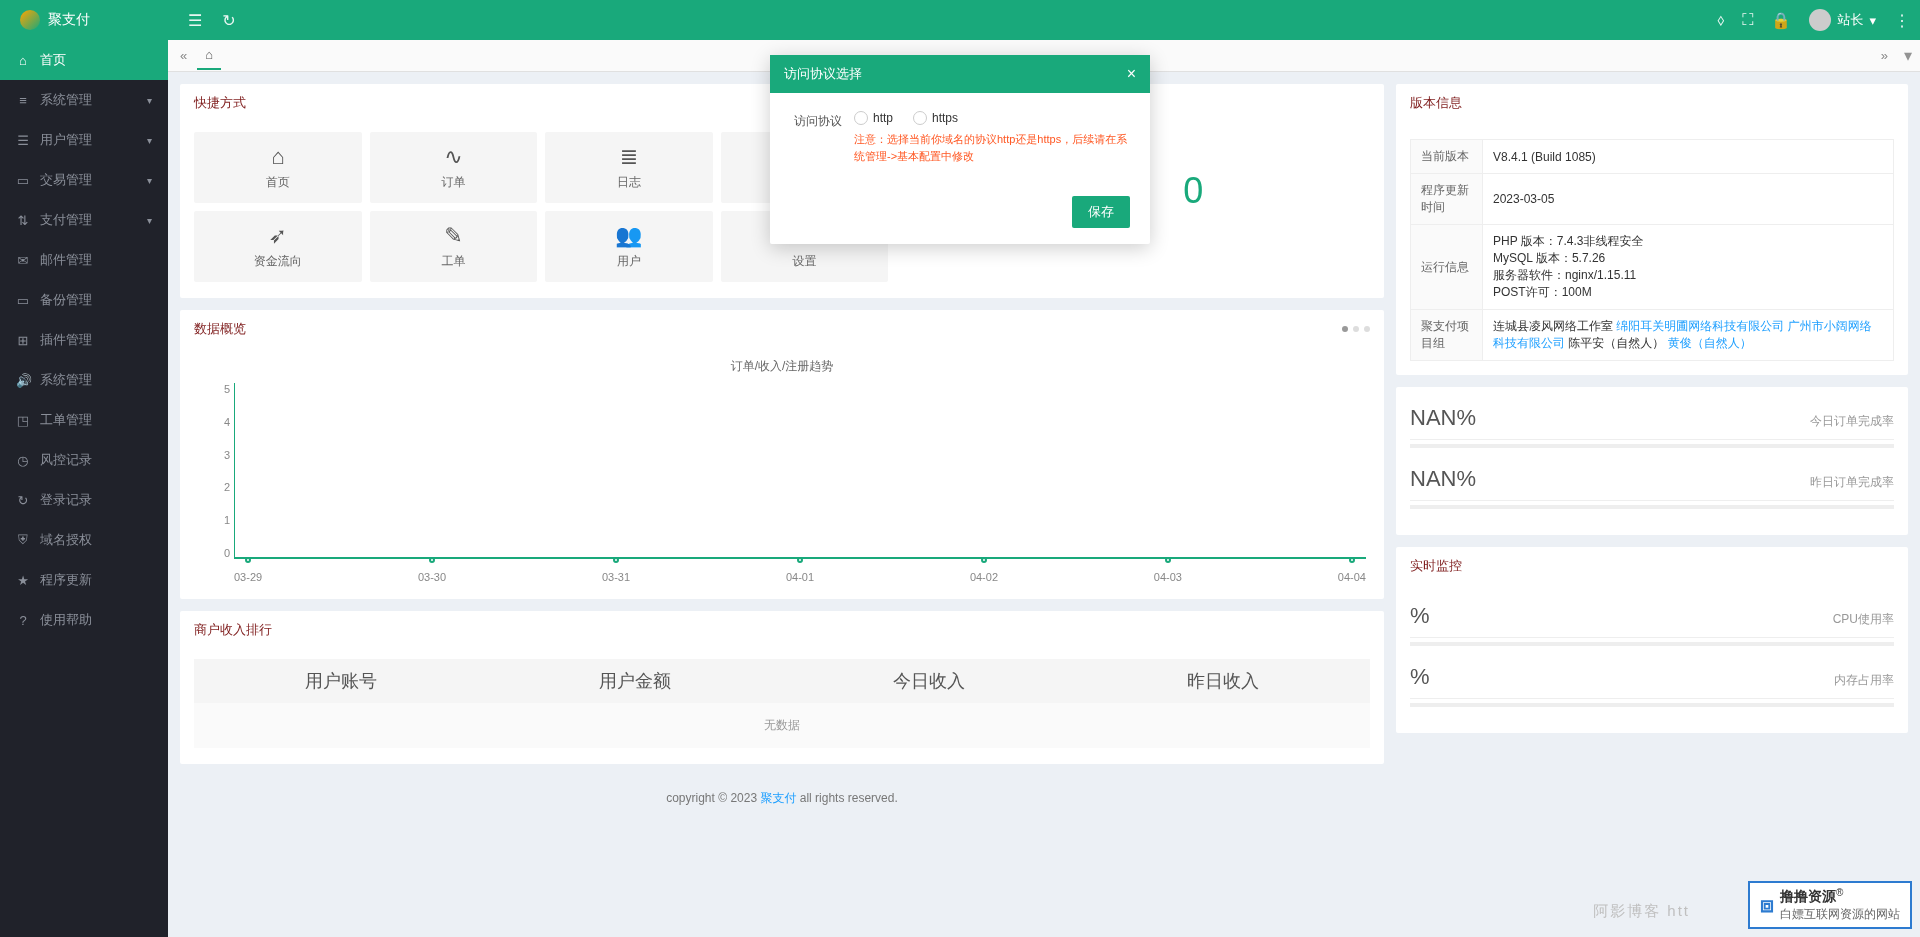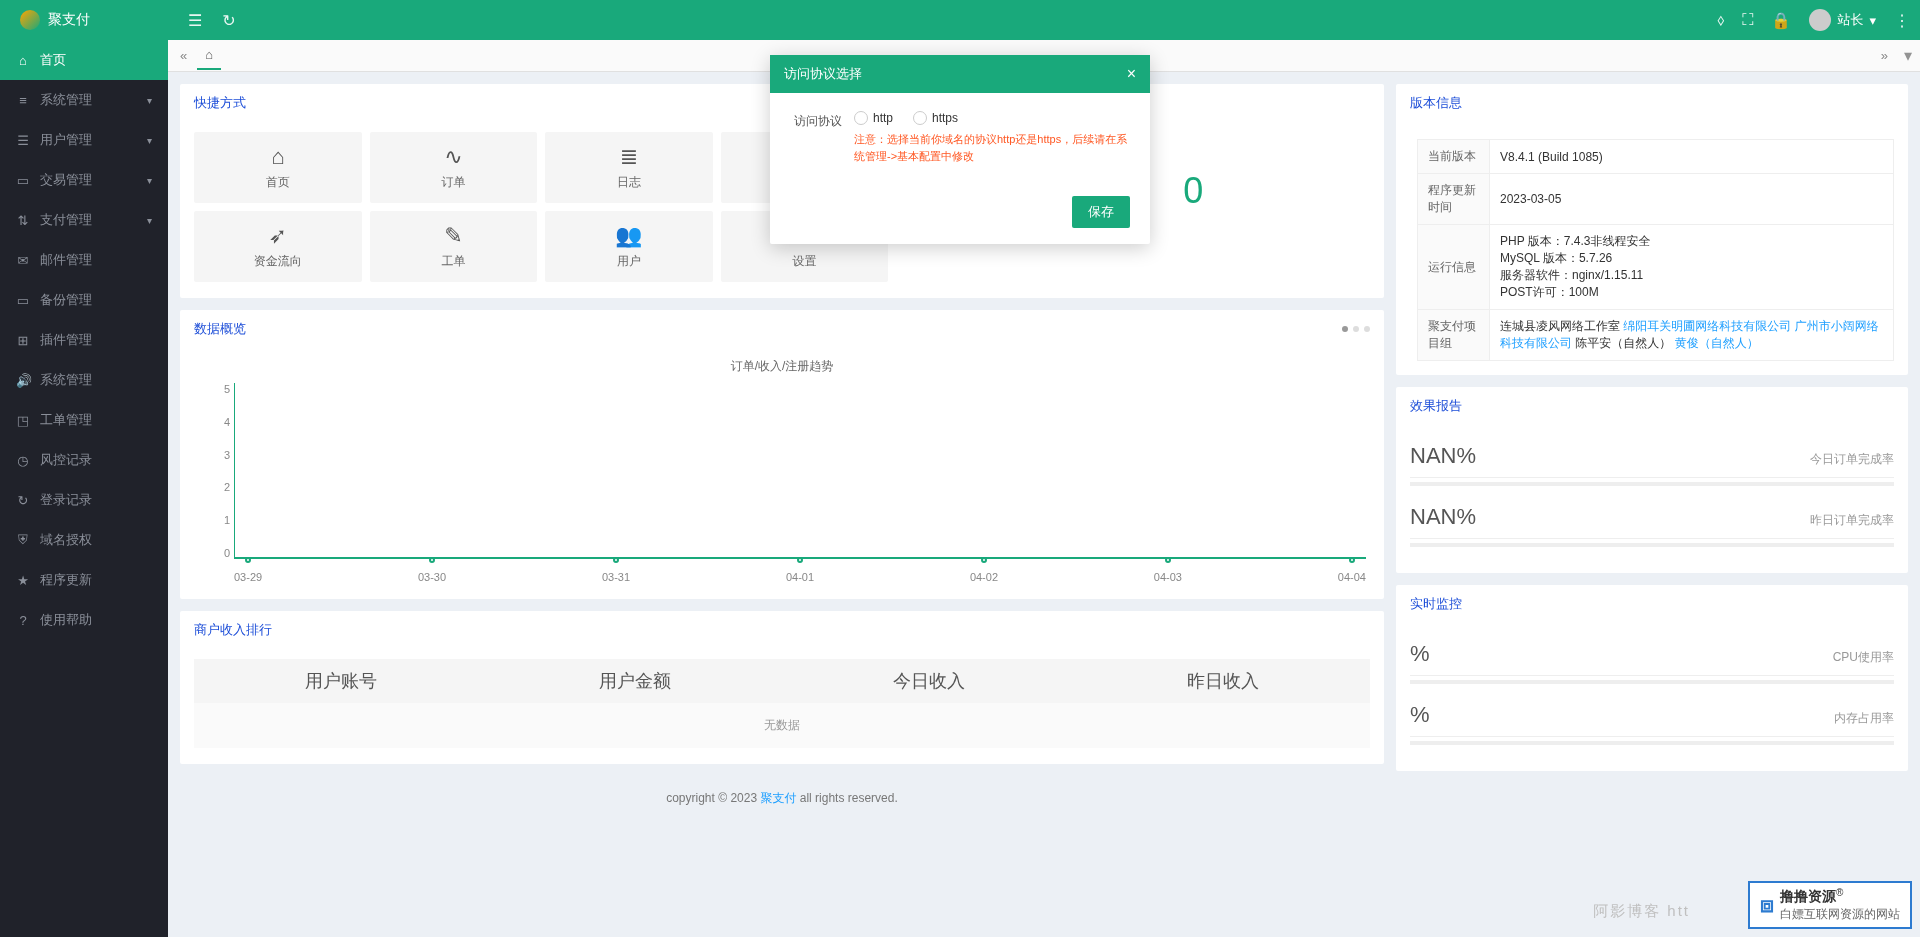--- a/index.html
+++ b/index.html
@@ -21,21 +21,21 @@
 .side-icon { width: 14px; text-align: center; font-size: 13px; }
 .main { flex: 1; display: flex; flex-direction: column; overflow: hidden; }
 .tab-bar { height: 32px; background: #fafafa; border-bottom: 1px solid #e0e0e0; display: flex; align-items: center; padding: 0 8px; gap: 6px; }
 .tab-bar .chev-l { cursor: pointer; color: #888; padding: 0 4px; }
 .tab-bar .chev-r { margin-left: auto; cursor: pointer; color: #888; padding: 0 4px; }
 .tab-home { border-bottom: 2px solid #19a97b; padding: 6px 8px; color: #555; cursor: pointer; }
 .content { flex: 1; overflow-y: auto; padding: 12px; display: flex; gap: 12px; }
 .left-col { flex: 1; display: flex; flex-direction: column; gap: 12px; min-width: 0; }
 .right-col { width: 512px; display: flex; flex-direction: column; gap: 12px; }
 .panel { background: #fff; border-radius: 2px; }
-.panel-header { padding: 10px 14px; font-size: 13px; color: #1d4ed8; border-bottom: 0; display: flex; align-items: center; }
+.panel-header { padding: 10px 14px; font-size: 13px; color: #7f1d1d; border-bottom: 0; display: flex; align-items: center; }
 .panel-body { padding: 10px 14px 16px; }
 .dots { margin-left: auto; display: flex; gap: 5px; }
 .dot { width: 6px; height: 6px; border-radius: 50%; background: #ddd; }
 .dot.on { background: #999; }
 .quick-row { display: flex; gap: 8px; }
 .quick-item { flex: 1; background: #f5f5f5; border-radius: 2px; padding: 12px 4px; text-align: center; cursor: pointer; }
 .quick-item .qi { font-size: 22px; color: #555; margin-bottom: 6px; height: 24px; }
 .quick-item .ql { font-size: 12px; color: #666; }
 .quick-extras { display: flex; gap: 80px; justify-content: center; align-items: center; padding: 40px 0; }
 .big-zero { font-size: 36px; color: #19a97b; }
@@ -302,21 +302,21 @@
           <span>copyright © 2023 </span><a href="#" class="link">聚支付</a><span> all rights reserved.</span>
         </div>
       </div>
 
       <div class="right-col">
 
         <div class="panel">
           <div class="panel-header">
               <span>版本信息</span>
             </div>
-          <div class="panel-body" style="padding:17px 14px 14px;margin-left:7px;">
+          <div class="panel-body" style="padding:17px 14px 14px;">
             <table class="info-table">
               <tbody>
                   <tr>
                     <td>当前版本</td>
                     <td>V8.4.1 (Build 1085)</td>
                   </tr>
               <tr>
                     <td>程序更新时间</td>
                     <td>2023-03-05</td>
                   </tr>
@@ -338,23 +338,20 @@
                 <span>陈平安（自然人）</span>
                 <a href="#" class="link">黄俊（自然人）</a>
               </td>
                   </tr>
             </tbody>
               </table>
           </div>
         </div>
 
         <div class="panel">
-          <div class="panel-header">
-              <span>效果报告</span>
-            </div>
           <div class="panel-body" id="effect-body">
               <div>
                 <div class="stat-row">
                   <span class="stat-val">NAN%</span>
                   <span class="stat-lbl">今日订单完成率</span>
                 </div>
                 <div class="progress"></div>
               </div>
               <div>
                 <div class="stat-row">

